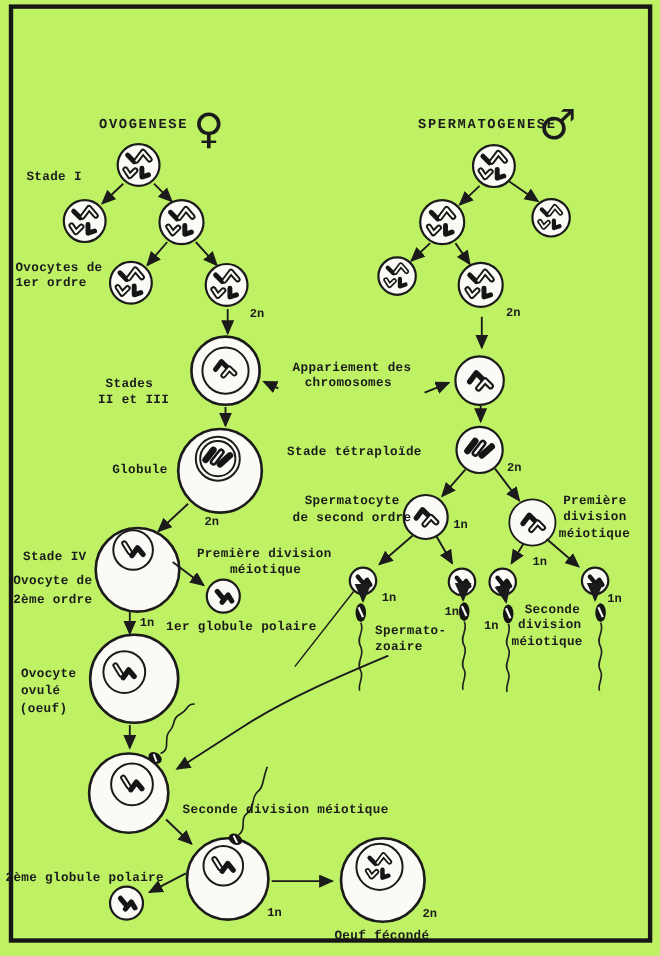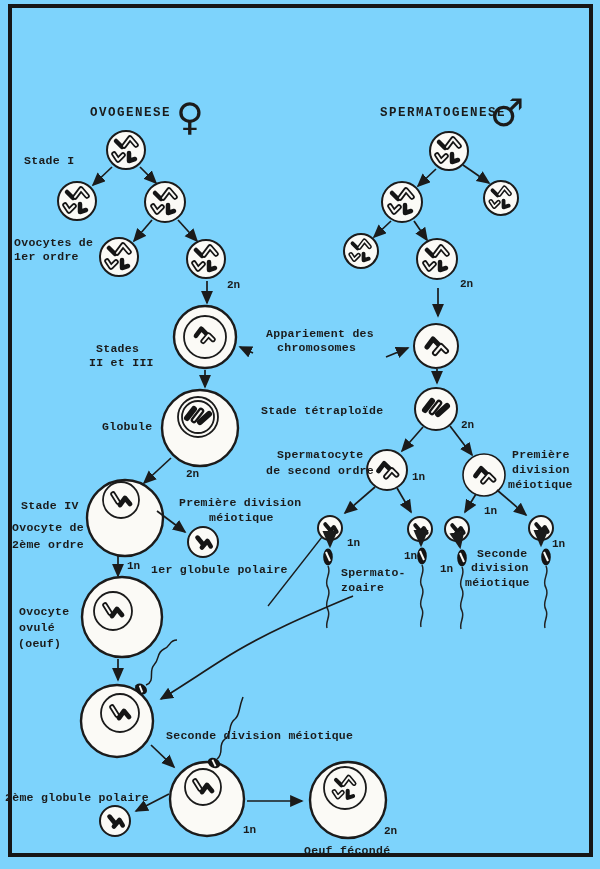--- a/index.html
+++ b/index.html
@@ -1,18 +1,18 @@
 <!DOCTYPE html>
 <html><head>
 <meta charset="utf-8">
 <style>
   html,body{margin:0;padding:0;background:#e9e8e3;}
   .page{
     position:relative;width:600px;height:869px;margin:0 auto;
-    background:#7dd3fc;overflow:hidden;
+    background:#bef264;overflow:hidden;
     font-family:"Liberation Mono", monospace;
   }
   svg{display:block}
   .cell{fill:#fbfaf6;stroke:#1b1b1b;stroke-width:2px;}
   .cell-thick{fill:#fbfaf6;stroke:#1b1b1b;stroke-width:2.4px;}
   .nuc{fill:none;stroke:#1b1b1b;stroke-width:1.8px;}
   .ar{stroke:#1b1b1b;stroke-width:1.7px;fill:none;marker-end:url(#ah);}
   .ar2{stroke:#1b1b1b;stroke-width:2.2px;fill:none;marker-end:url(#ah);}
   .thin{stroke:#1b1b1b;stroke-width:1.3px;fill:none;}
   .sq{stroke:#1b1b1b;stroke-width:1.5px;fill:none;}

